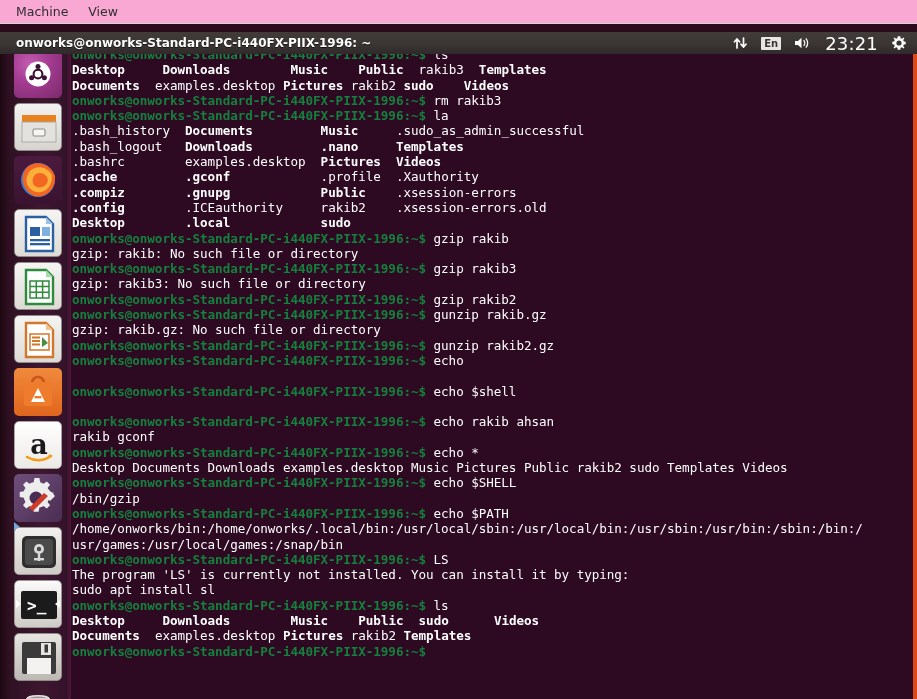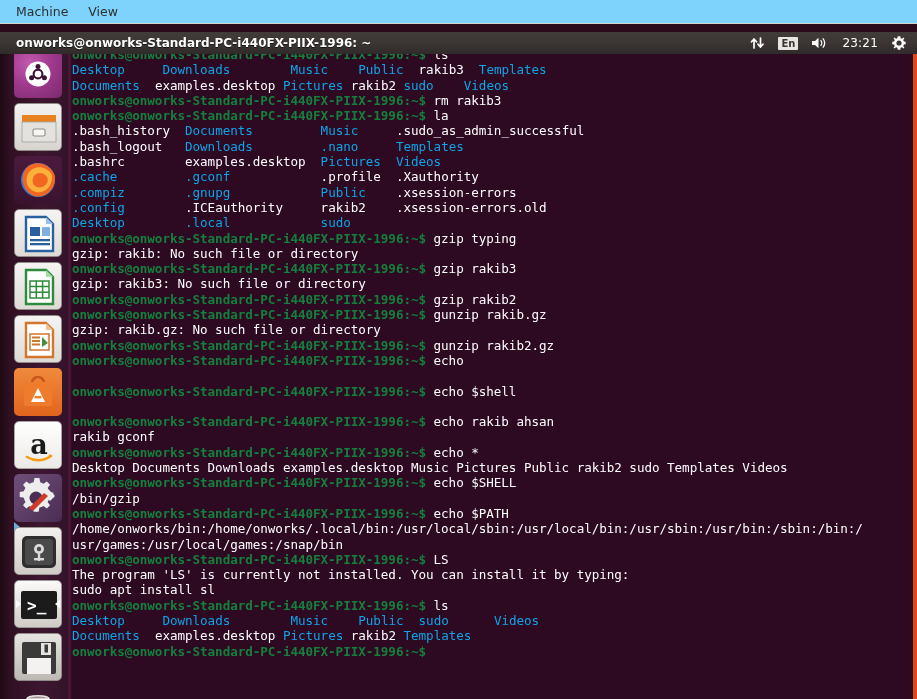--- a/index.html
+++ b/index.html
@@ -14,21 +14,21 @@
     position: relative;
     width: 917px; height: 699px;
     background: #2b0a1c;
     overflow: hidden;
   }
 
   
   #vbox-menubar {
     position: absolute; left: 0; top: 0;
     width: 917px; height: 24px;
-    background: #7dd3fc;
+    background: #f9a8d4;
     border-bottom: 1px solid #d6d3d0;
     box-sizing: border-box;
     display: flex; align-items: center;
     padding-left: 6px;
     z-index: 60;
   }
   .vbox-menu-item {
     font-family: "DejaVu Sans", sans-serif;
     font-size: 12.5px;
     color: #2e2e2e;
@@ -70,21 +70,21 @@
     background: #e8e6e3;
     font-size: 10px;
     font-weight: bold;
     font-family: "DejaVu Sans", sans-serif;
     padding: 0px 3px;
     border-radius: 1px;
     line-height: 13px;
   }
   #clock-ind {
     color: #ffffff;
-    font-size: 12px;
+    font-size: 18px;
     font-family: "DejaVu Sans", sans-serif;
     letter-spacing: .2px;
   }
 
   
   #launcher {
     position: absolute; left: 0; top: 46px;
     width: 68px; height: 653px;
     background: linear-gradient(to right, #1d0912 0%, #2f1022 14%, #3e1630 62%, #33122a 100%);
     z-index: 40;
@@ -131,21 +131,21 @@
   pre#term-text {
     margin: 0;
     font-family: "DejaVu Sans Mono", monospace;
     font-size: 12.6px;
     line-height: 15.3px;
     color: #ffffff;
     white-space: pre;
     letter-spacing: -0.05px;
   }
   .g { color: #15803d; font-weight: bold; }
-  .b { color: #0ea5e9; font-weight: normal; }
+  .b { color: #ffffff; font-weight: bold; }
   .w { color: #ffffff; }
 
   
   #term-accent {
     position: absolute; left: 0; top: 0;
     width: 3px; height: 100%;
     background: #4a1434;
     z-index: 2;
   }
 </style>
@@ -199,21 +199,21 @@
 <span class="b">Documents</span><span class="w">  </span><span class="w">examples.desktop</span><span class="w"> </span><span class="b">Pictures</span><span class="w"> </span><span class="w">rakib2</span><span class="w"> </span><span class="b">sudo</span><span class="w">    </span><span class="b">Videos</span>
 <span class="g">onworks@onworks-Standard-PC-i440FX-PIIX-1996:~$</span><span class="w"> rm rakib3</span>
 <span class="g">onworks@onworks-Standard-PC-i440FX-PIIX-1996:~$</span><span class="w"> la</span>
 <span class="w">.bash_history</span><span class="w">  </span><span class="b">Documents</span><span class="w">         </span><span class="b">Music</span><span class="w">     </span><span class="w">.sudo_as_admin_successful</span>
 <span class="w">.bash_logout</span><span class="w">   </span><span class="b">Downloads</span><span class="w">         </span><span class="b">.nano</span><span class="w">     </span><span class="b">Templates</span>
 <span class="w">.bashrc</span><span class="w">        </span><span class="w">examples.desktop</span><span class="w">  </span><span class="b">Pictures</span><span class="w">  </span><span class="b">Videos</span>
 <span class="b">.cache</span><span class="w">         </span><span class="b">.gconf</span><span class="w">            </span><span class="w">.profile</span><span class="w">  </span><span class="w">.Xauthority</span>
 <span class="b">.compiz</span><span class="w">        </span><span class="b">.gnupg</span><span class="w">            </span><span class="b">Public</span><span class="w">    </span><span class="w">.xsession-errors</span>
 <span class="b">.config</span><span class="w">        </span><span class="w">.ICEauthority</span><span class="w">     </span><span class="w">rakib2</span><span class="w">    </span><span class="w">.xsession-errors.old</span>
 <span class="b">Desktop</span><span class="w">        </span><span class="b">.local</span><span class="w">            </span><span class="b">sudo</span>
-<span class="g">onworks@onworks-Standard-PC-i440FX-PIIX-1996:~$</span><span class="w"> gzip typing</span>
+<span class="g">onworks@onworks-Standard-PC-i440FX-PIIX-1996:~$</span><span class="w"> gzip rakib</span>
 <span class="w">gzip: rakib: No such file or directory</span>
 <span class="g">onworks@onworks-Standard-PC-i440FX-PIIX-1996:~$</span><span class="w"> gzip rakib3</span>
 <span class="w">gzip: rakib3: No such file or directory</span>
 <span class="g">onworks@onworks-Standard-PC-i440FX-PIIX-1996:~$</span><span class="w"> gzip rakib2</span>
 <span class="g">onworks@onworks-Standard-PC-i440FX-PIIX-1996:~$</span><span class="w"> gunzip rakib.gz</span>
 <span class="w">gzip: rakib.gz: No such file or directory</span>
 <span class="g">onworks@onworks-Standard-PC-i440FX-PIIX-1996:~$</span><span class="w"> gunzip rakib2.gz</span>
 <span class="g">onworks@onworks-Standard-PC-i440FX-PIIX-1996:~$</span><span class="w"> echo</span>
 <span class="w"></span>
 <span class="g">onworks@onworks-Standard-PC-i440FX-PIIX-1996:~$</span><span class="w"> echo $shell</span>

